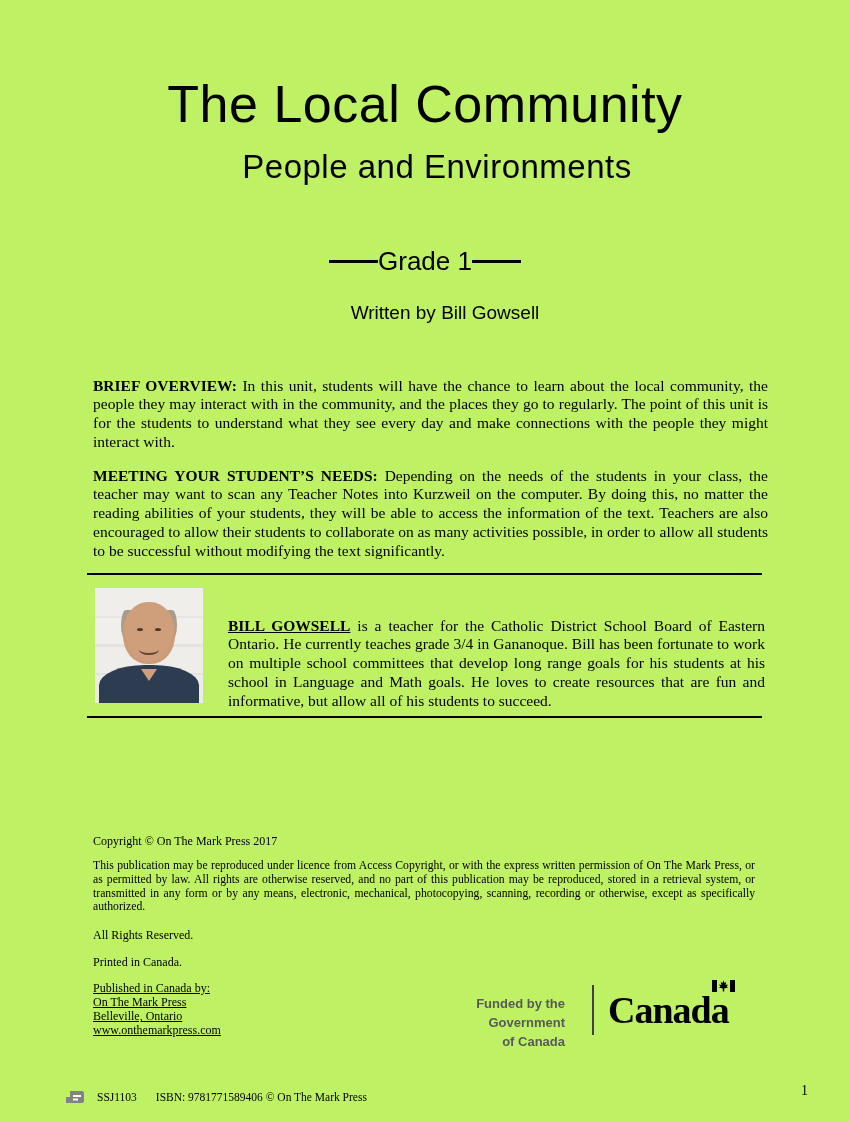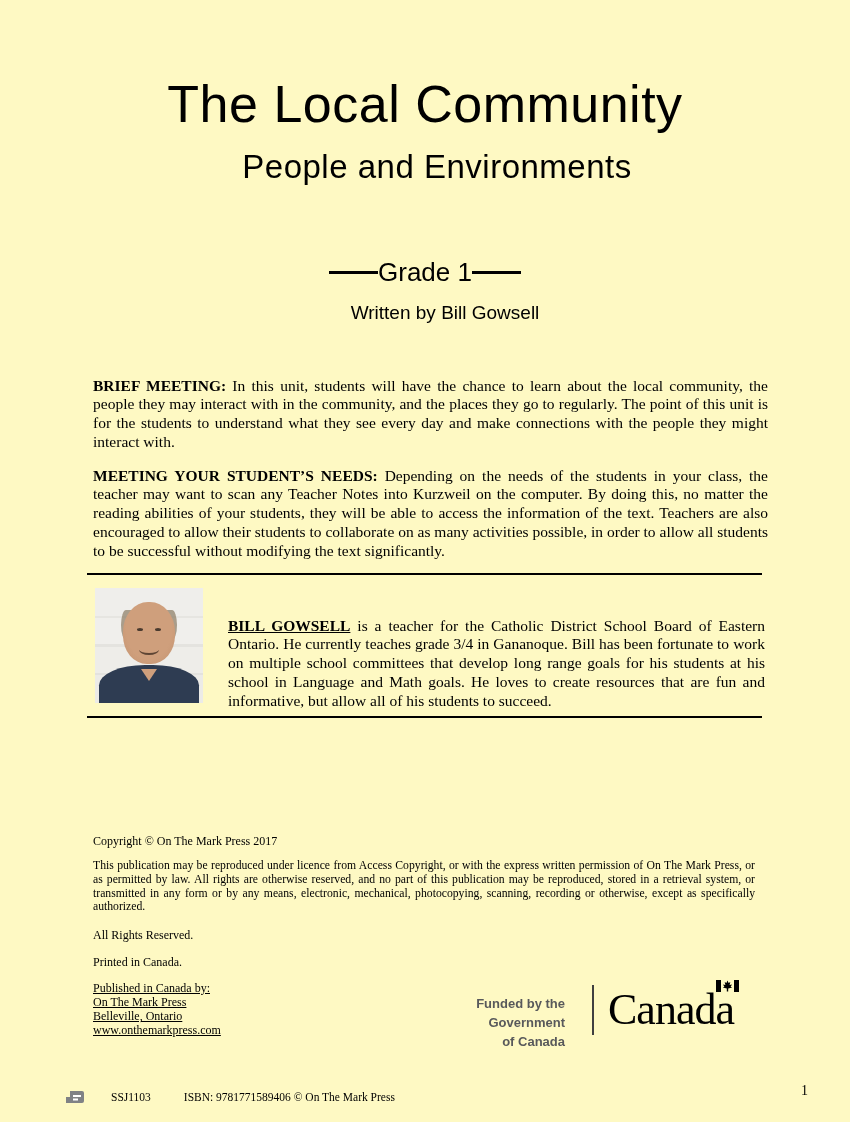--- a/index.html
+++ b/index.html
@@ -1,19 +1,19 @@
 <!DOCTYPE html>
 <html><head>
 <meta charset="utf-8">
 <style>
   html,body{margin:0;padding:0;background:#ffffff;}
   .page{
     position:relative;
     width:850px;height:1122px;
-    background:#fef9c3;
+    background:#bef264;
     font-family:"Liberation Serif", serif;
     color:#000;
     overflow:hidden;
   }
   
   .title{
     position:absolute;top:76px;left:0;width:100%;
     text-align:center;
     font-family:"Liberation Sans", sans-serif;
     font-weight:300;
@@ -23,21 +23,21 @@
   .subtitle{
     position:absolute;top:148px;left:12px;width:100%;
     text-align:center;
     font-family:"Liberation Sans", sans-serif;
     font-weight:300;
     font-size:33px;
     letter-spacing:0.5px;
   }
   .grade-row{
     position:absolute;top:246px;left:0;width:100%;
-    display:flex;align-items:center;justify-content:center;margin-top:11px;
+    display:flex;align-items:center;justify-content:center;
   }
   .grade-dash{width:49px;height:3px;background:#000;}
   .grade-label{
     font-family:"Liberation Sans", sans-serif;
     font-size:26px;font-weight:400;
   }
   .byline{
     position:absolute;top:302px;left:0;width:100%;
     text-align:center;
     font-family:"Liberation Sans", sans-serif;
@@ -124,28 +124,28 @@
     font-family:"Liberation Sans", sans-serif;
     font-size:13px;font-weight:bold;line-height:1.45;
     color:#58595b;
   }
   .canada-divider{
     position:absolute;left:92px;top:0;width:2px;height:50px;background:#404040;
   }
   .canada-wordmark{
     position:absolute;left:108px;top:0;
     font-family:"Liberation Serif", serif;
-    font-size:44px;font-weight:400;letter-spacing:-1px;line-height:50px;
+    font-size:38px;font-weight:700;letter-spacing:-1px;line-height:50px;
   }
   .canada-wordmark .flag-a{position:relative;display:inline-block;}
   .canada-wordmark .flag-a svg{position:absolute;left:1px;top:-5px;}
   
   .footer-left{
     position:absolute;left:65px;top:1086px;height:22px;
-    display:flex;align-items:center;gap:25px;
+    display:flex;align-items:center;gap:11px;
     font-size:11.5px;
   }
   .footer-code{margin-right:8px;}
   .page-number{
     position:absolute;right:42px;top:1083px;
     font-size:14px;
   }
 </style>
 </head>
 <body>
@@ -156,21 +156,21 @@
   <div class="subtitle">People and Environments</div>
 
   <div class="grade-row">
     <span class="grade-dash"></span>
     <span class="grade-label">Grade 1</span>
     <span class="grade-dash"></span>
   </div>
 
   <div class="byline">Written by Bill Gowsell</div>
 
-  <p class="para para-overview"><b>BRIEF MEETING:</b><span> In this unit, students will have the chance to learn about the local community, the people they may interact with in the community, and the places they go to regularly. The point of this unit is for the students to understand what they see every day and make connections with the people they might interact with.</span></p>
+  <p class="para para-overview"><b>BRIEF OVERVIEW:</b><span> In this unit, students will have the chance to learn about the local community, the people they may interact with in the community, and the places they go to regularly. The point of this unit is for the students to understand what they see every day and make connections with the people they might interact with.</span></p>
 
   <p class="para para-needs"><b>MEETING YOUR STUDENT’S NEEDS:</b><span> Depending on the needs of the students in your class, the teacher may want to scan any Teacher Notes into Kurzweil on the computer. By doing this, no matter the reading abilities of your students, they will be able to access the information of the text. Teachers are also encouraged to allow their students to collaborate on as many activities possible, in order to allow all students to be successful without modifying the text significantly.</span></p>
 
   <div class="rule rule-top"></div>
 
   <div class="bio-photo">
     <div class="shoulders"></div>
     <div class="collar"></div>
     <div class="hair-left"></div>
     <div class="hair-right"></div>

